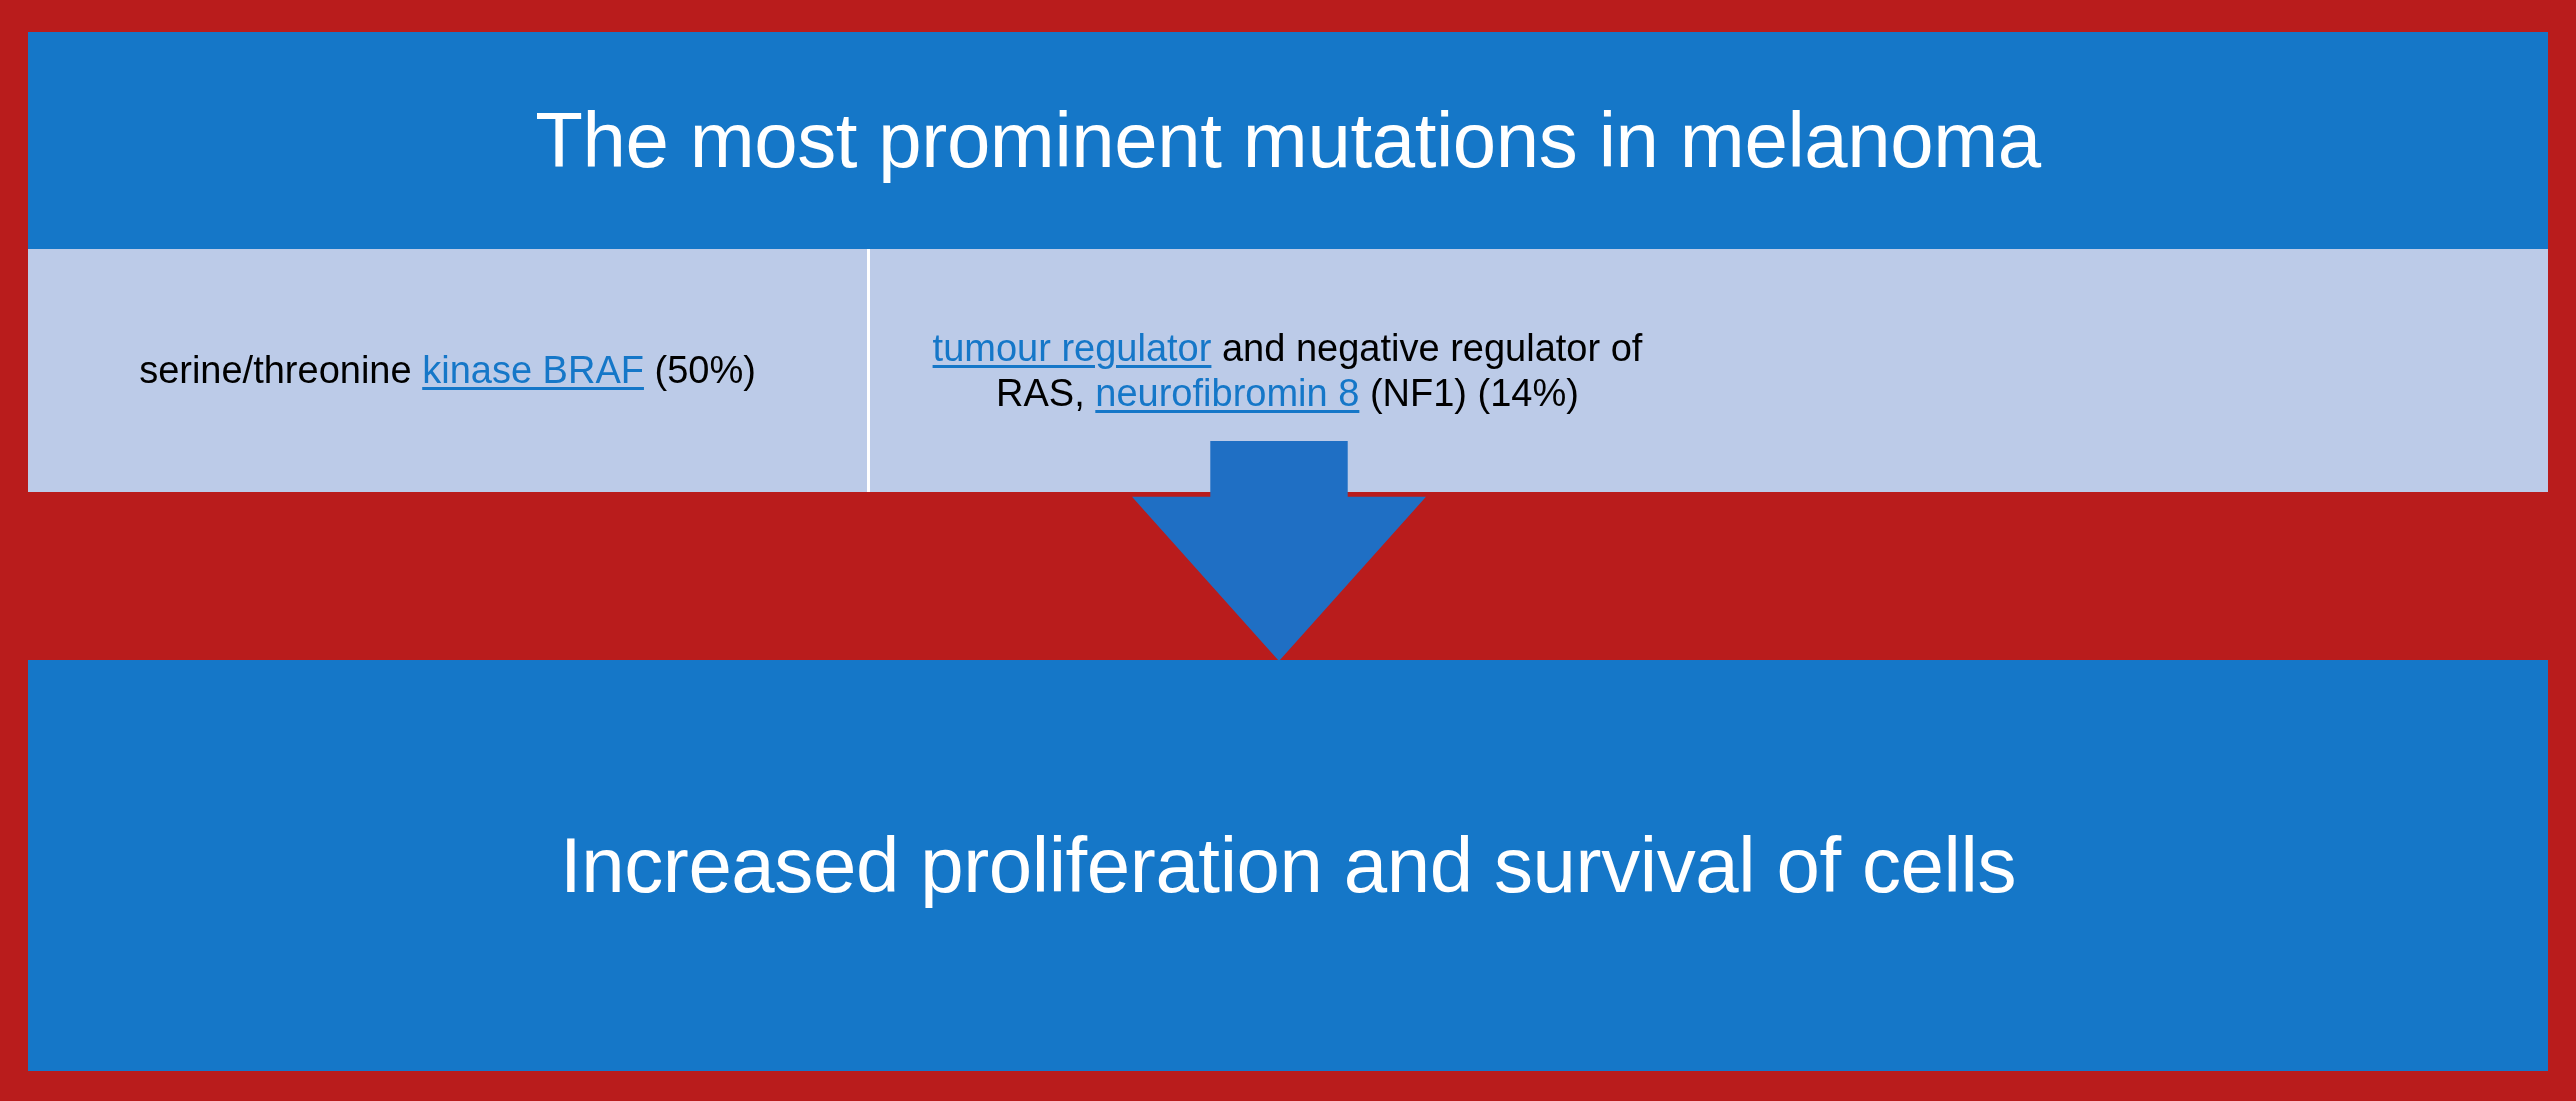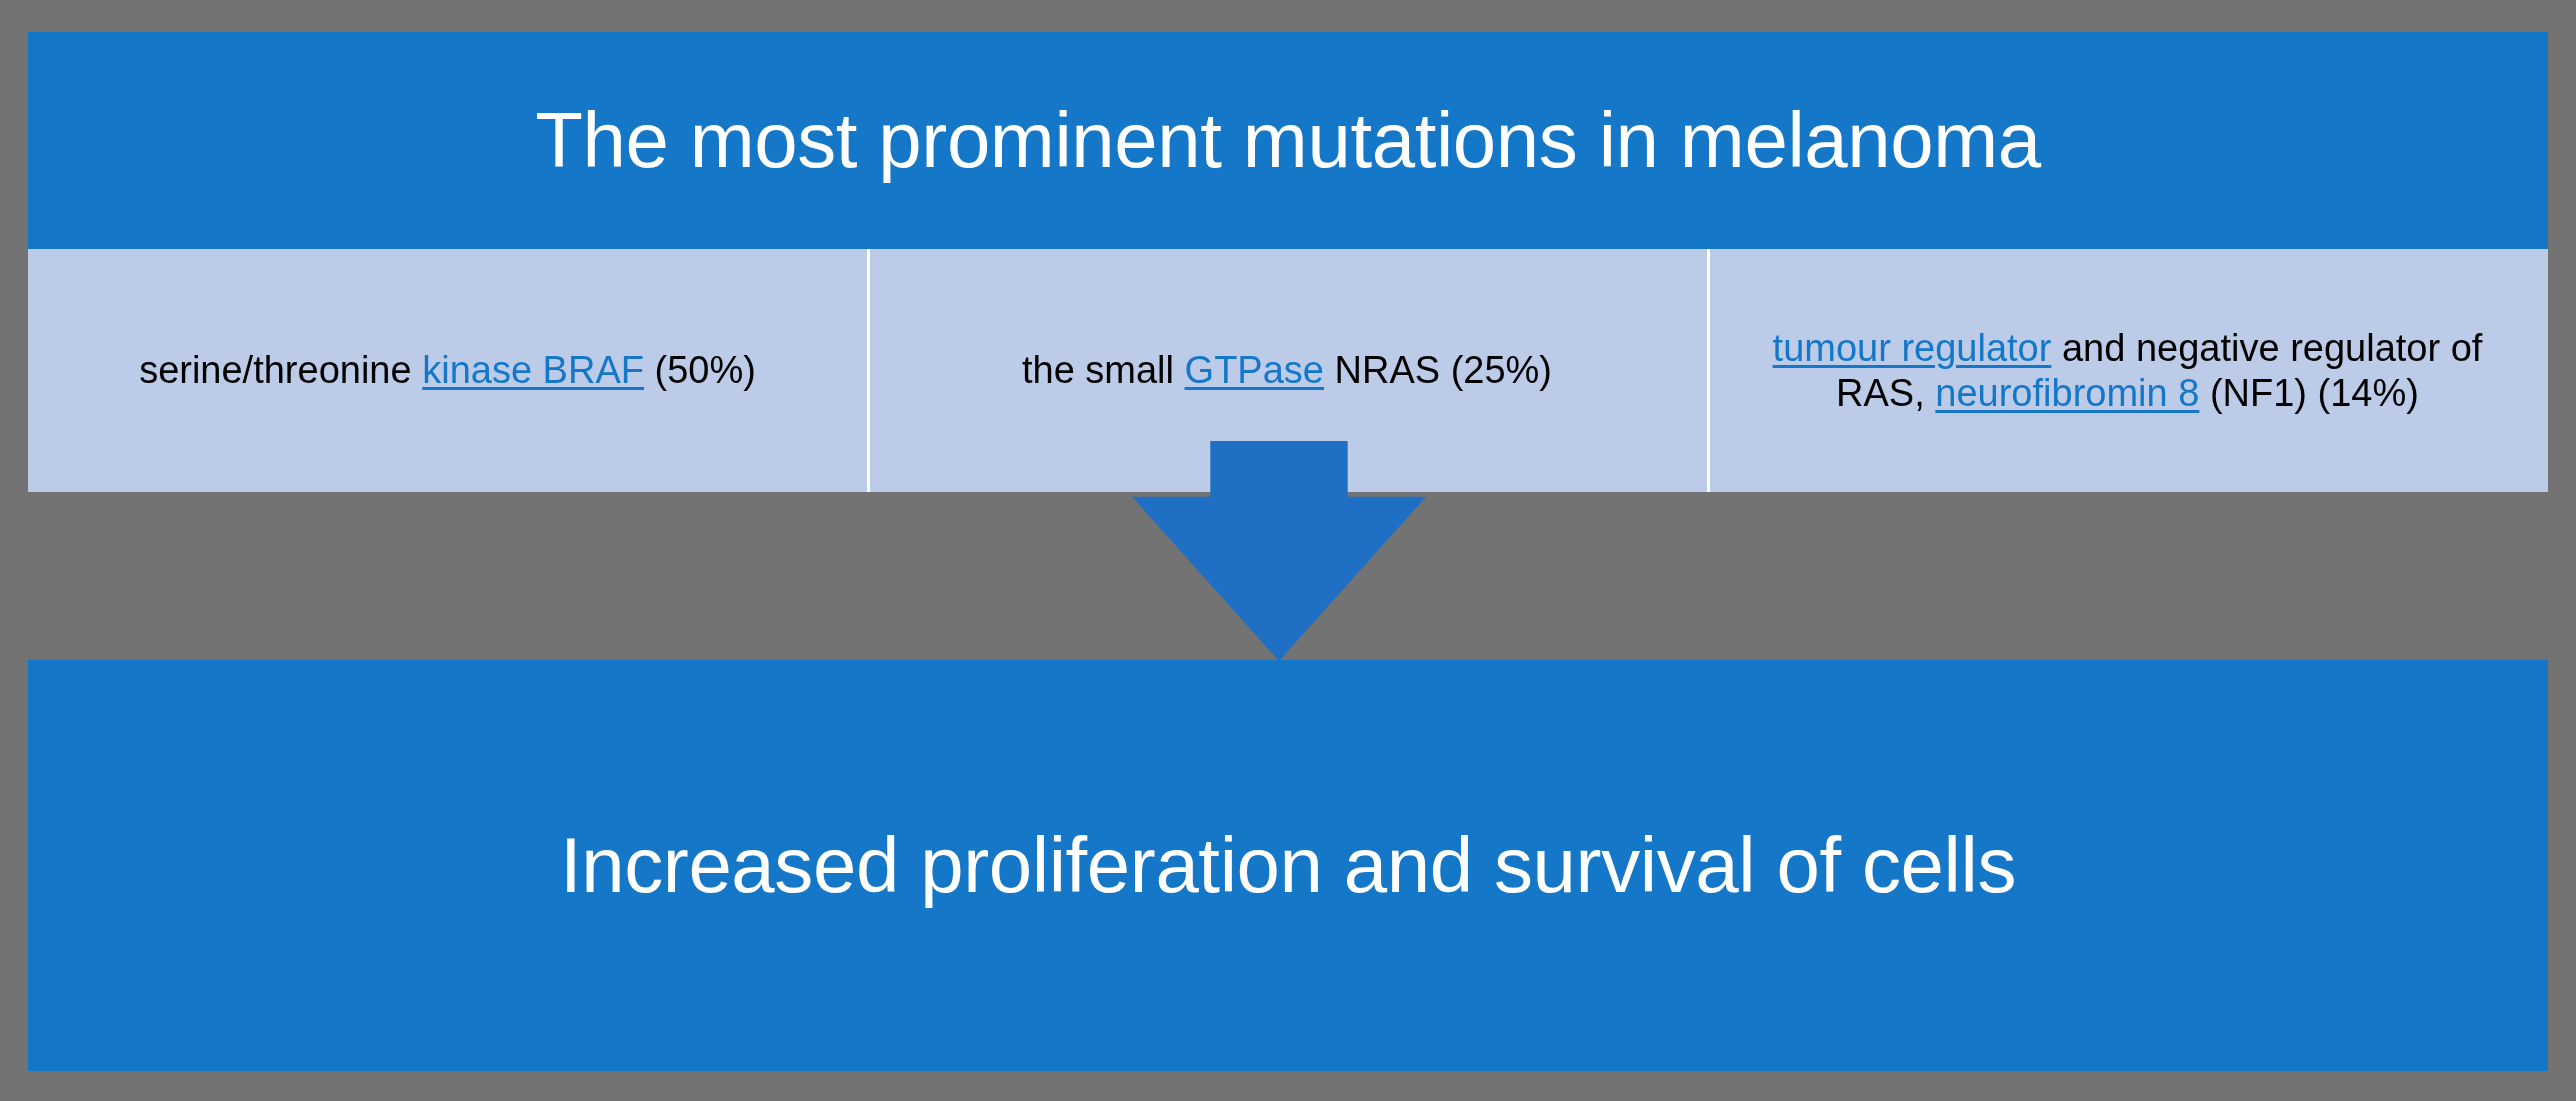--- a/index.html
+++ b/index.html
@@ -9,21 +9,21 @@
     height: 1101px;
     background: #ffffff;
     font-family: "Liberation Sans", sans-serif;
     overflow: hidden;
   }
 
   #slide {
     position: relative;
     width: 2576px;
     height: 1101px;
-    background: #737373;
+    background: #b91c1c;
   }
 
   
   .top-card {
     position: absolute;
     left: 28px;
     top: 32px;
     width: 2520px;
     height: 409px;
   }
@@ -137,25 +137,20 @@
     </div>
 
     <div class="columns-band">
 
       <div class="col col-1">
         <div class="col-text">
           <span>serine/threonine </span><a class="lnk" href="#">kinase BRAF</a><span> (50%)</span>
         </div>
       </div>
 
-      <div class="col col-2">
-        <div class="col-text">
-          <span>the small </span><a class="lnk" href="#">GTPase</a><span> NRAS (25%)</span>
-        </div>
-      </div>
 
       <div class="col col-3">
         <div class="col-text">
           <a class="lnk" href="#">tumour regulator</a><span> and negative regulator of RAS, </span><a class="lnk" href="#">neurofibromin 8</a><span> (NF1) (14%)</span>
         </div>
       </div>
 
     </div>
   </div>
 

